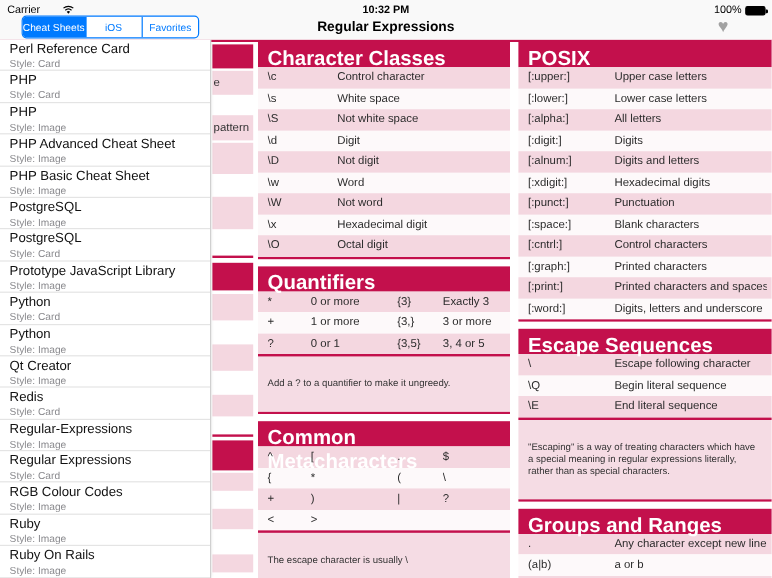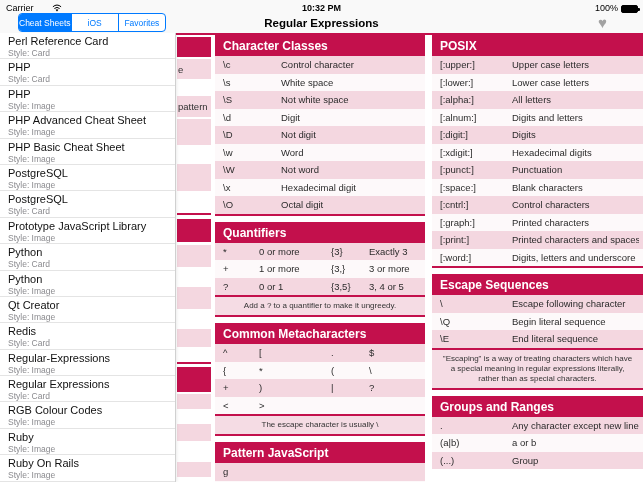--- a/index.html
+++ b/index.html
@@ -32,30 +32,30 @@
   .strip .hdr { position:absolute; left:0; width:34px; background:#c3104c; }
   .strip .prow { position:absolute; left:0; width:34px; background:#f4d7e0; font-size:9.5px; color:#333; padding:5px 0 0 1px; }
   .strip .line { position:absolute; left:0; width:34px; height:2px; background:#c3104c; }
 
   
   .sheetcol { position:absolute; top:35px; z-index:2; }
   #col-middle { left:215px; width:210px; }
   #col-right  { left:432px; width:211px; }
   .section { margin-bottom:6px; border-bottom:2px solid #c3104c; }
   .section.no-bottom { border-bottom:none; }
-  .section-header { background:#c3104c; color:#fff; font-size:12px; font-weight:bold; padding:4px 8px 4px 8px; height:21px; }
+  .section-header { background:#c3104c; color:#fff; font-size:17px; font-weight:bold; padding:4px 8px 4px 8px; height:21px; }
   .row { display:grid; font-size:9.5px; color:#2b2b2b; align-items:center; min-height:17.5px; padding:2px 4px 2px 8px; }
   .row:nth-child(odd) { background:#f4d7e0; }
   .row:nth-child(even) { background:#fdf9fa; }
   #col-middle .two-col .row { grid-template-columns:58px auto; }
   #col-right  .two-col .row { grid-template-columns:72px auto; }
   .four-col .row { grid-template-columns:36px 72px 38px auto; }
   .row .cell { overflow:hidden; white-space:nowrap; }
   .footer-note { border-top:2px solid #c3104c; background:#f5dce4; font-size:8px; color:#333;
-    padding:4px 8px; line-height:10px;text-align:center; }
+    padding:18px 8px; line-height:10px; }
 
   
   .sidebar { position:absolute; left:0; top:33px; width:176px; height:449px; background:#fff; z-index:20;
     border-right:1px solid #d0d0d0; box-shadow:1px 0 3px rgba(0,0,0,0.08); overflow:hidden; }
   .sb-item { padding:1px 4px 0 8px; cursor:pointer; border-bottom:1px solid #e4e4e4; height:26.4px; }
   .sb-title { font-size:11px; color:#111; line-height:14px; white-space:nowrap; overflow:hidden; }
   .sb-sub { font-size:8.5px; color:#8a8a8e; line-height:10px; }
 
   
   .wifi { display:inline-block; width:10px; height:8px; position:relative; }
@@ -198,26 +198,26 @@
         </div>
         <div class="row">
           <div class="cell">[:lower:]</div>
           <div class="cell">Lower case letters</div>
         </div>
         <div class="row">
           <div class="cell">[:alpha:]</div>
           <div class="cell">All letters</div>
         </div>
         <div class="row">
+          <div class="cell">[:digit:]</div>
+          <div class="cell">Digits</div>
+        </div>
+        <div class="row">
           <div class="cell">[:alnum:]</div>
           <div class="cell">Digits and letters</div>
-        </div>
-        <div class="row">
-          <div class="cell">[:digit:]</div>
-          <div class="cell">Digits</div>
         </div>
         <div class="row">
           <div class="cell">[:xdigit:]</div>
           <div class="cell">Hexadecimal digits</div>
         </div>
         <div class="row">
           <div class="cell">[:punct:]</div>
           <div class="cell">Punctuation</div>
         </div>
         <div class="row">

